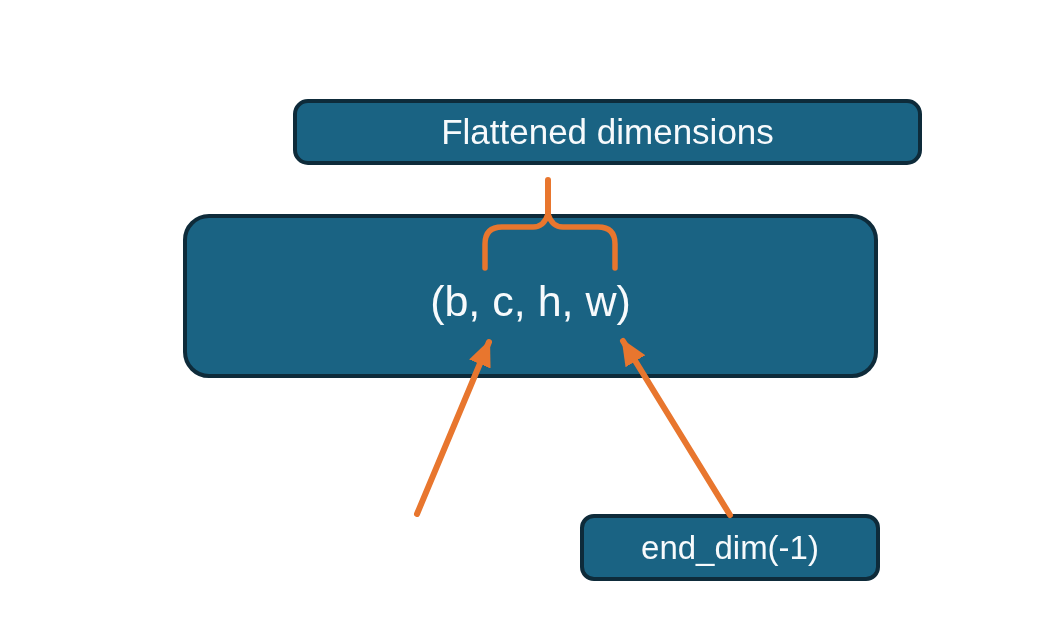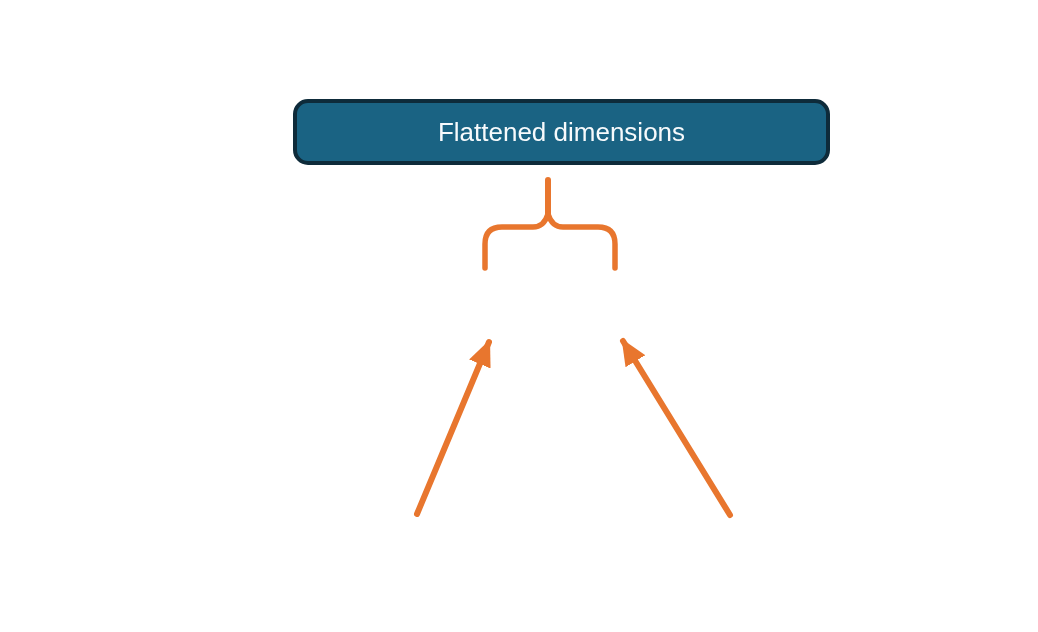--- a/index.html
+++ b/index.html
@@ -21,23 +21,23 @@
     background: var(--box-fill, #1a6383);
     border: 4px solid var(--box-border, #0e2b3a);
     color: var(--text, #f7fafc);
     display: flex;
     align-items: center;
     justify-content: center;
     white-space: nowrap;
   }
   .node-top {
     left: 293px; top: 99px;
-    width: 537px; height: 66px;
+    width: 629px; height: 66px;
     border-radius: 15px;
-    font-size: 26px;
+    font-size: 35px;
   }
   .node-main {
     left: 183px; top: 214px;
     width: 695px; height: 164px;
     border-radius: 26px;
     font-size: 43px;
     padding-top: 10px;
   }
   .node-start {
     left: 267px; top: 513px;
@@ -70,22 +70,28 @@
 </style>
 </head>
 <body>
 
 <div class="canvas">
 
   <div class="node node-top">
     <span>Flattened dimensions</span>
   </div>
 
+  <div class="node node-main">
+    <span>(b, c, h, w)</span>
+  </div>
 
 
+  <div class="node node-end">
+    <span>end_dim(-1)</span>
+  </div>
 
   <svg class="overlay" viewBox="0 0 1038 632">
     <defs>
       <marker id="ah" viewBox="0 0 10 10" refX="9" refY="5" markerWidth="4.4" markerHeight="4.4" orient="auto">
         <path class="arrowhead-fill" d="M 0 0.6 L 10 5 L 0 9.4 Z"></path>
       </marker>
     </defs>
 
     <path class="connector-stroke" stroke-width="6" d="M 548 180 L 548 216"></path>
 

